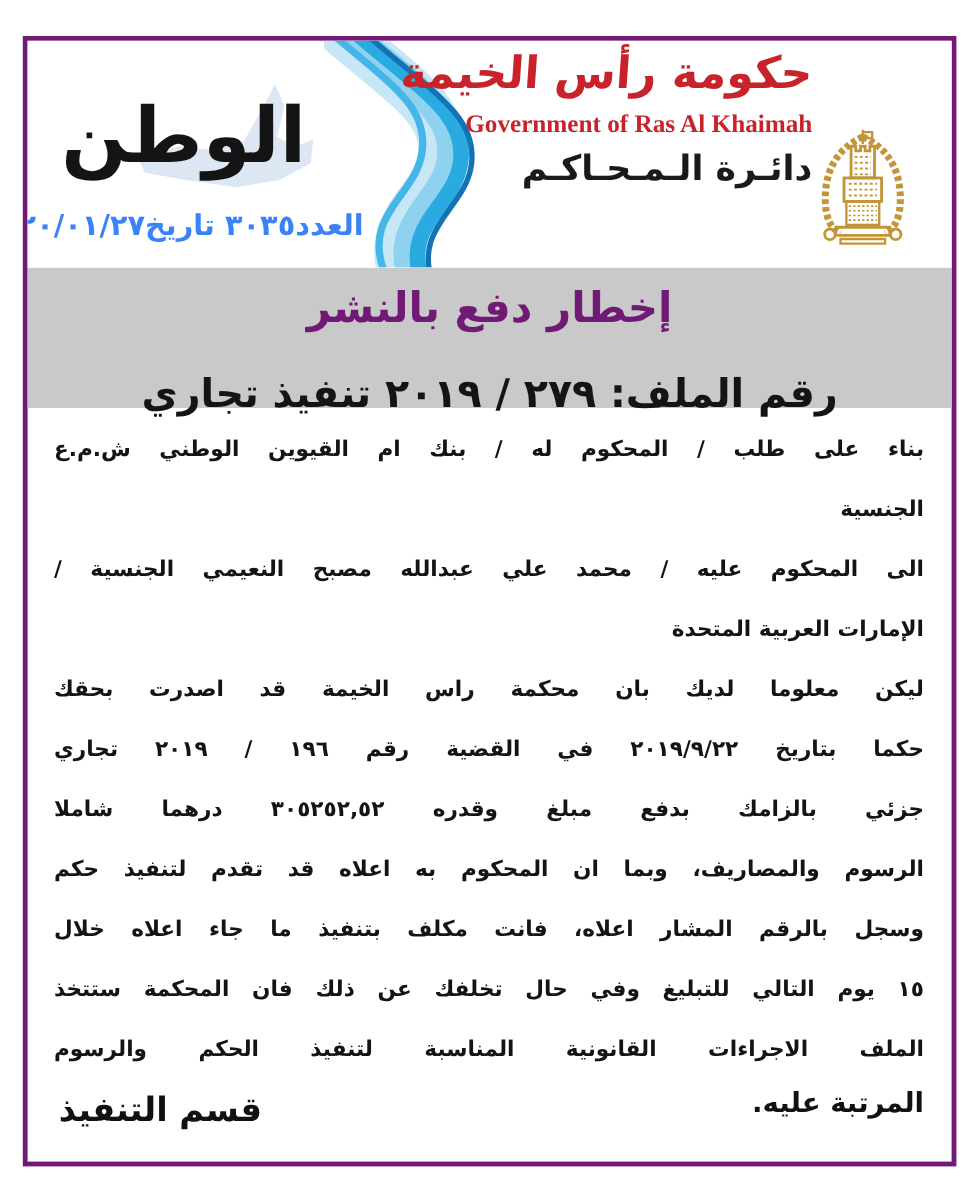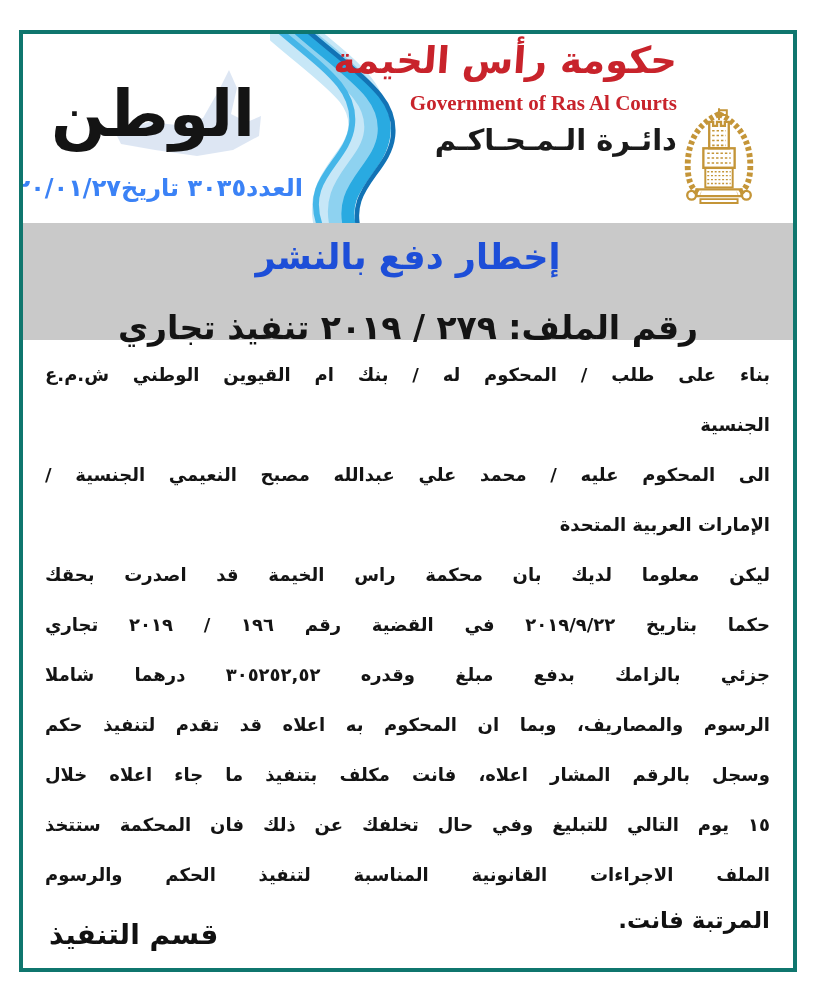--- a/index.html
+++ b/index.html
@@ -1,18 +1,18 @@
 <!DOCTYPE html>
 <html lang="ar"><head>
 <meta charset="utf-8">
 <style>
   html,body{margin:0;padding:0;background:#ffffff;}
   .page{position:relative;width:816px;height:999px;background:#fff;overflow:hidden;
         font-family:"DejaVu Sans",sans-serif;color:#111;}
-  .sheet{position:absolute;left:19px;top:30px;width:770px;height:934px;border:4px solid #0f766e;background:#fff;}
+  .sheet{position:absolute;left:19px;top:30px;width:770px;height:934px;border:4px solid #701a75;background:#fff;}
 
   
   .header{position:relative;height:189px;background:#fff;overflow:hidden;}
   .brand{position:absolute;left:0;top:0;width:260px;height:189px;}
   .map-watermark{position:absolute;left:88px;top:32px;width:160px;height:125px;opacity:.55;}
   .brand-name{position:absolute;left:10px;top:40px;width:240px;text-align:center;
               font-size:64px;font-weight:bold;color:#141414;direction:rtl;line-height:80px;letter-spacing:-2px;}
   .brand-issue{position:absolute;left:14px;top:140px;width:266px;text-align:center;
                font-size:24px;font-weight:bold;color:#3b82f6;direction:rtl;white-space:nowrap;}
   .wave{position:absolute;left:247px;top:0;width:130px;height:189px;}
@@ -21,31 +21,31 @@
           transform:skewX(-4deg);white-space:nowrap;}
   .gov-en{font-family:"Liberation Serif",serif;font-size:21px;font-weight:bold;color:#c8232b;
           line-height:26px;margin-top:4px;white-space:nowrap;}
   .dept-ar{font-size:29px;font-weight:bold;color:#1a1a1a;direction:rtl;line-height:40px;margin-top:4px;white-space:nowrap;}
   .dept-en{font-family:"Liberation Serif",serif;font-size:29px;font-weight:bold;color:#1a1a1a;
            line-height:34px;margin-top:2px;white-space:nowrap;}
   .emblem{position:absolute;right:30px;top:72px;width:88px;height:110px;}
 
   
   .titlebar{height:117px;background:#c9c9c9;text-align:center;direction:rtl;}
-  .titlebar .t1{padding-top:8px;font-size:35px;font-weight:bold;line-height:52px;color:#1d4ed8;}
+  .titlebar .t1{padding-top:8px;font-size:35px;font-weight:bold;line-height:52px;color:#701a75;}
   .titlebar .t2{font-size:33px;font-weight:bold;line-height:50px;color:#141414;margin-top:20px;}
 
   
   .notice-body{padding:10px 23px 0 22px;direction:rtl;}
   .line{height:50px;line-height:50px;font-size:18px;font-weight:bold;color:#141414;
         text-align:right;overflow:hidden;}
   .line.fill{text-align:justify;text-align-last:justify;}
   .lastrow{display:flex;justify-content:space-between;align-items:flex-start;height:56px;}
   .closing{font-size:23px;font-weight:bold;line-height:40px;}
-  .signature{font-size:28px;font-weight:bold;line-height:34px;margin-top:18px;margin-left:4px;}
+  .signature{font-size:28px;font-weight:bold;line-height:34px;margin-top:8px;margin-left:4px;}
 </style>
 </head>
 <body>
 
 <div class="page">
   <div class="sheet">
 
     <div class="header">
 
       <div class="brand">
@@ -61,21 +61,21 @@
           <path d="M14,-8 C70,40 102,58 98,96 C94,134 48,148 66,197" stroke="#c7e7f7" stroke-width="40"></path>
           <path d="M14,-8 C70,40 102,58 98,96 C94,134 48,148 66,197" stroke="#8ed2f0" stroke-width="24" transform="translate(8,2)"></path>
           <path d="M14,-8 C70,40 102,58 98,96 C94,134 48,148 66,197" stroke="#29aae1" stroke-width="13" transform="translate(16,4)"></path>
           <path d="M14,-8 C70,40 102,58 98,96 C94,134 48,148 66,197" stroke="#1273b5" stroke-width="4.5" transform="translate(25,6)"></path>
           <path d="M14,-8 C70,40 102,58 98,96 C94,134 48,148 66,197" stroke="#45b6e8" stroke-width="6" transform="translate(-16,-5)"></path>
         </g>
       </svg>
 
       <div class="gov">
         <div class="gov-ar">حكومة رأس الخيمة</div>
-        <div class="gov-en">Government of Ras Al Courts</div>
+        <div class="gov-en">Government of Ras Al Khaimah</div>
         <div class="dept-ar">دائـرة الـمـحـاكـم</div>
       </div>
 
       <svg class="emblem" viewBox="0 0 90 110" xmlns="http://www.w3.org/2000/svg">
         <g fill="none" stroke="#c49538">
 
           <path d="M45,7 C21,18 13,38 13,60 C13,78 19,86 26,89" stroke-width="6" stroke-dasharray="4 2.6"></path>
           <path d="M45,7 C69,18 77,38 77,60 C77,78 71,86 64,89" stroke-width="6" stroke-dasharray="4 2.6"></path>
 
           <path d="M45,1 L45,13" stroke-width="2"></path>
@@ -111,19 +111,19 @@
           <div class="line">الإمارات العربية المتحدة</div>
           <div class="line fill">ليكن معلوما لديك بان محكمة راس الخيمة قد اصدرت بحقك</div>
           <div class="line fill">حكما بتاريخ ٢٠١٩/٩/٢٢ في القضية رقم ١٩٦ / ٢٠١٩ تجاري</div>
           <div class="line fill">جزئي بالزامك بدفع مبلغ وقدره ٣٠٥٢٥٢,٥٢ درهما شاملا</div>
           <div class="line fill">الرسوم والمصاريف، وبما ان المحكوم به اعلاه قد تقدم لتنفيذ حكم</div>
           <div class="line fill">وسجل بالرقم المشار اعلاه، فانت مكلف بتنفيذ ما جاء اعلاه خلال</div>
           <div class="line fill">١٥ يوم التالي للتبليغ وفي حال تخلفك عن ذلك فان المحكمة ستتخذ</div>
           <div class="line fill">الملف الاجراءات القانونية المناسبة لتنفيذ الحكم والرسوم</div>
         </div>
       <div class="lastrow">
-        <span class="closing">المرتبة فانت.</span>
+        <span class="closing">المرتبة عليه.</span>
         <span class="signature">قسم التنفيذ</span>
       </div>
     </div>
 
   </div>
 </div>
 
 </body></html>

